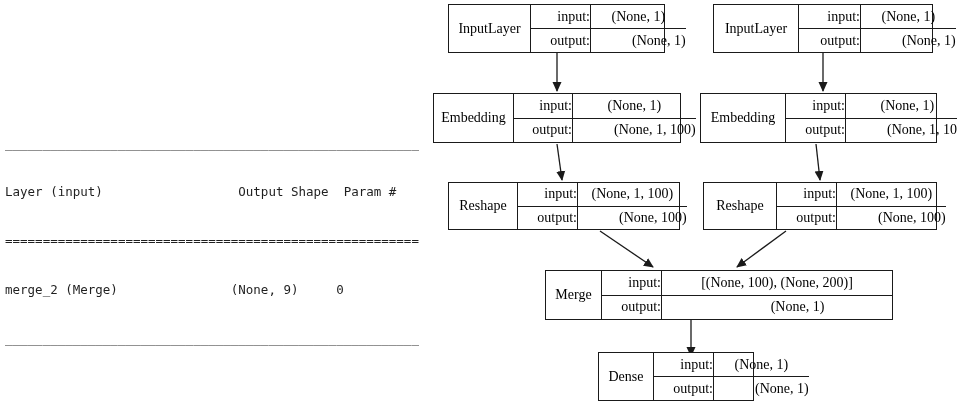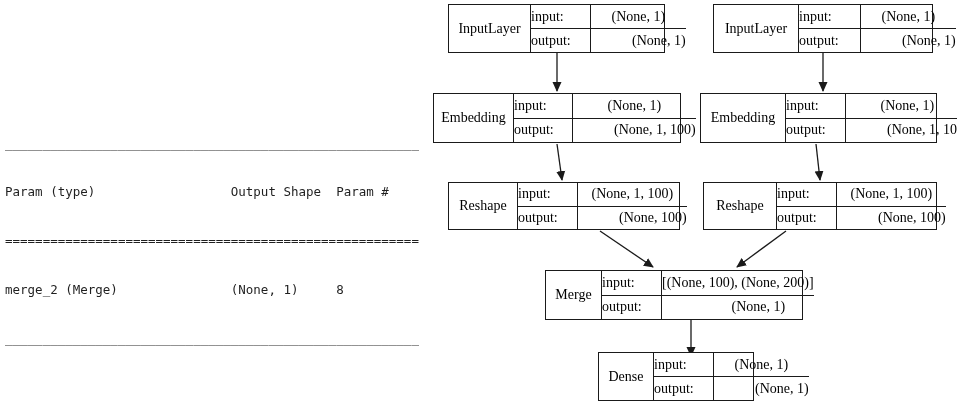--- a/index.html
+++ b/index.html
@@ -52,21 +52,21 @@
   .node-io {
     display: flex;
     flex-direction: column;
     flex: 1 1 auto;
   }
   .io-row { flex: 1 1 0; display: flex; min-height: 0; }
   .io-row.output-row { border-top: 1.4px solid #1a1a1a; gap: 41px; }
   .io-label {
     display: flex;
     align-items: center;
-    justify-content: flex-start;
+    justify-content: flex-end;
     border-right: 1.4px solid #1a1a1a;
     box-sizing: border-box;
     flex: 0 0 auto;
   }
   .io-value {
     display: flex;
     align-items: center;
     justify-content: center;
     flex: 1 1 auto;
     white-space: nowrap;
@@ -80,23 +80,23 @@
     pointer-events: none;
   }
 </style>
 </head>
 <body>
 
 <div id="canvas">
 
   <div id="summary">
     <div class="summary-line">_______________________________________________________</div>
-    <div class="summary-line">Param (type)                  Output Shape  Param #</div>
+    <div class="summary-line">Layer (input)                  Output Shape  Param #</div>
     <div class="summary-line">=======================================================</div>
-    <div class="summary-line">merge_2 (Merge)               (None, 1)     8</div>
+    <div class="summary-line">merge_2 (Merge)               (None, 9)     0</div>
     <div class="summary-line">_______________________________________________________</div>
     
     
     
     
     
   </div>
 
   <svg id="edges" width="957" height="414" viewBox="0 0 957 414">
     <defs>
@@ -226,21 +226,21 @@
       </div>
       <div class="io-row output-row">
         <div class="io-label" style="width:60px;">
             <span>output:</span>
           </div>
         <div class="io-value">(None, 100)</div>
       </div>
     </div>
   </div>
 
-  <div class="node" style="left:545px; top:270px; width:258px; height:50px;">
+  <div class="node" style="left:545px; top:270px; width:348px; height:50px;">
     <div class="node-name" style="width:56px;">
         <span>Merge</span>
       </div>
     <div class="node-io">
       <div class="io-row">
         <div class="io-label" style="width:60px;">
             <span>input:</span>
           </div>
         <div class="io-value">[(None, 100), (None, 200)]</div>
       </div>

